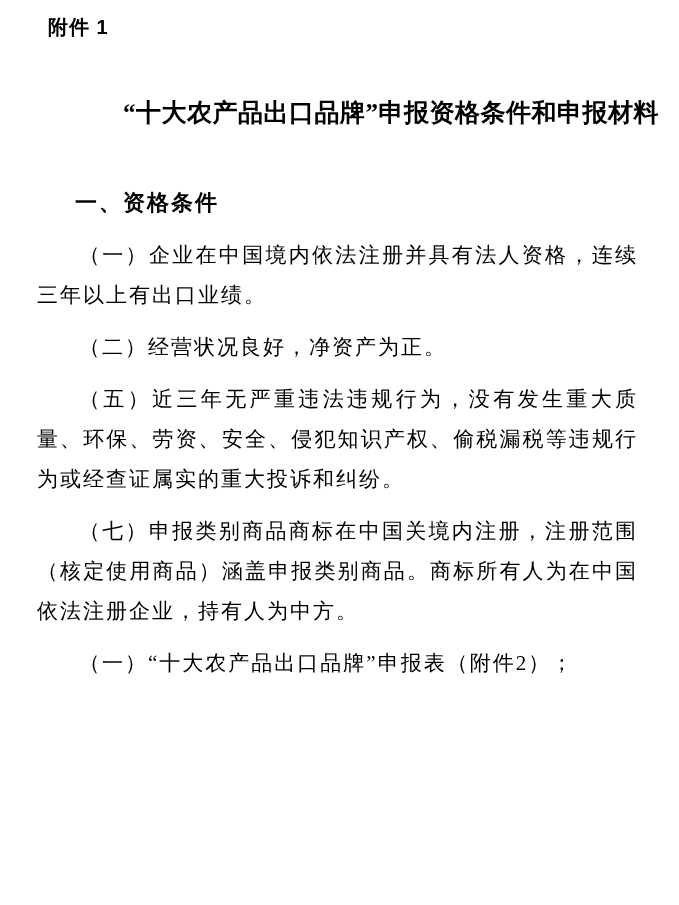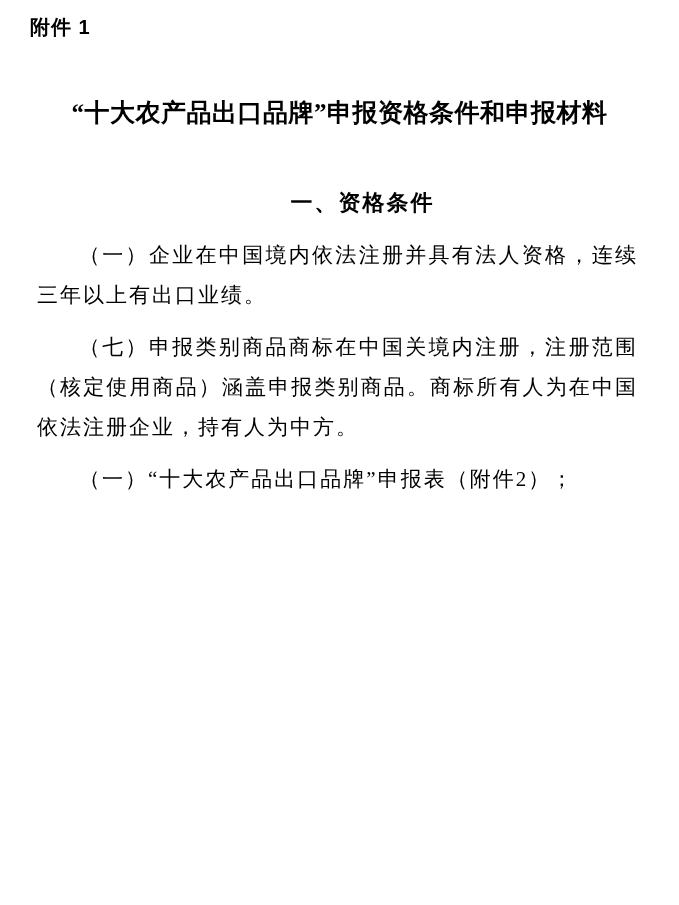--- a/index.html
+++ b/index.html
@@ -12,48 +12,47 @@
     width: 679px;
     height: 905px;
     margin: 0 auto;
     background: #ffffff;
     color: #000000;
     overflow: hidden;
     box-sizing: border-box;
   }
   .attachment-label {
     margin: 0;
-    padding: 13px 0 0 30px;
+    padding: 13px 0 0 48px;
     font-family: "Liberation Sans", "DejaVu Sans", sans-serif;
     font-weight: bold;
     font-size: 20px;
     line-height: 28px;
     letter-spacing: 1px;
   }
   .doc-title {
     margin: 54px 20px 0 20px;
-    text-align: center;
+    text-align: right;
     font-family: "Liberation Serif", "DejaVu Serif", serif;
     font-weight: bold;
     font-size: 25px;
     line-height: 36px;
     letter-spacing: 0.5px;
   }
   .content {
     padding: 0 29px 0 25px;
   }
   .section-heading {
     margin: 0;
     padding-left: 50px;
     font-family: "Liberation Sans", "DejaVu Sans", sans-serif;
     font-weight: bold;
     font-size: 22px;
     line-height: 40px;
     letter-spacing: 2px;
-    text-align: center;
   }
   .section-heading.first {
     margin-top: 52px;
   }
   .para {
     margin: 12px;
     font-family: "Liberation Serif", "DejaVu Serif", serif;
     font-size: 21px;
     line-height: 40px;
     letter-spacing: 2px;
@@ -69,20 +68,22 @@
 
   <p class="attachment-label">附件 1</p>
 
   <h1 class="doc-title">“十大农产品出口品牌”申报资格条件和申报材料</h1>
 
   <div class="content">
 
     <div>
       <h2 class="section-heading first">一、资格条件</h2>
       <p class="para">（一）企业在中国境内依法注册并具有法人资格，连续三年以上有出口业绩。</p>
+      <p class="para">（二）经营状况良好，净资产为正。</p>
+      <p class="para">（五）近三年无严重违法违规行为，没有发生重大质量、环保、劳资、安全、侵犯知识产权、偷税漏税等违规行为或经查证属实的重大投诉和纠纷。</p>
       <p class="para">（七）申报类别商品商标在中国关境内注册，注册范围（核定使用商品）涵盖申报类别商品。商标所有人为在中国依法注册企业，持有人为中方。</p>
     </div>
 
     <div>
       <p class="para">（一）“十大农产品出口品牌”申报表（附件2）；</p>
     </div>
 
   </div>
 </div>
 

